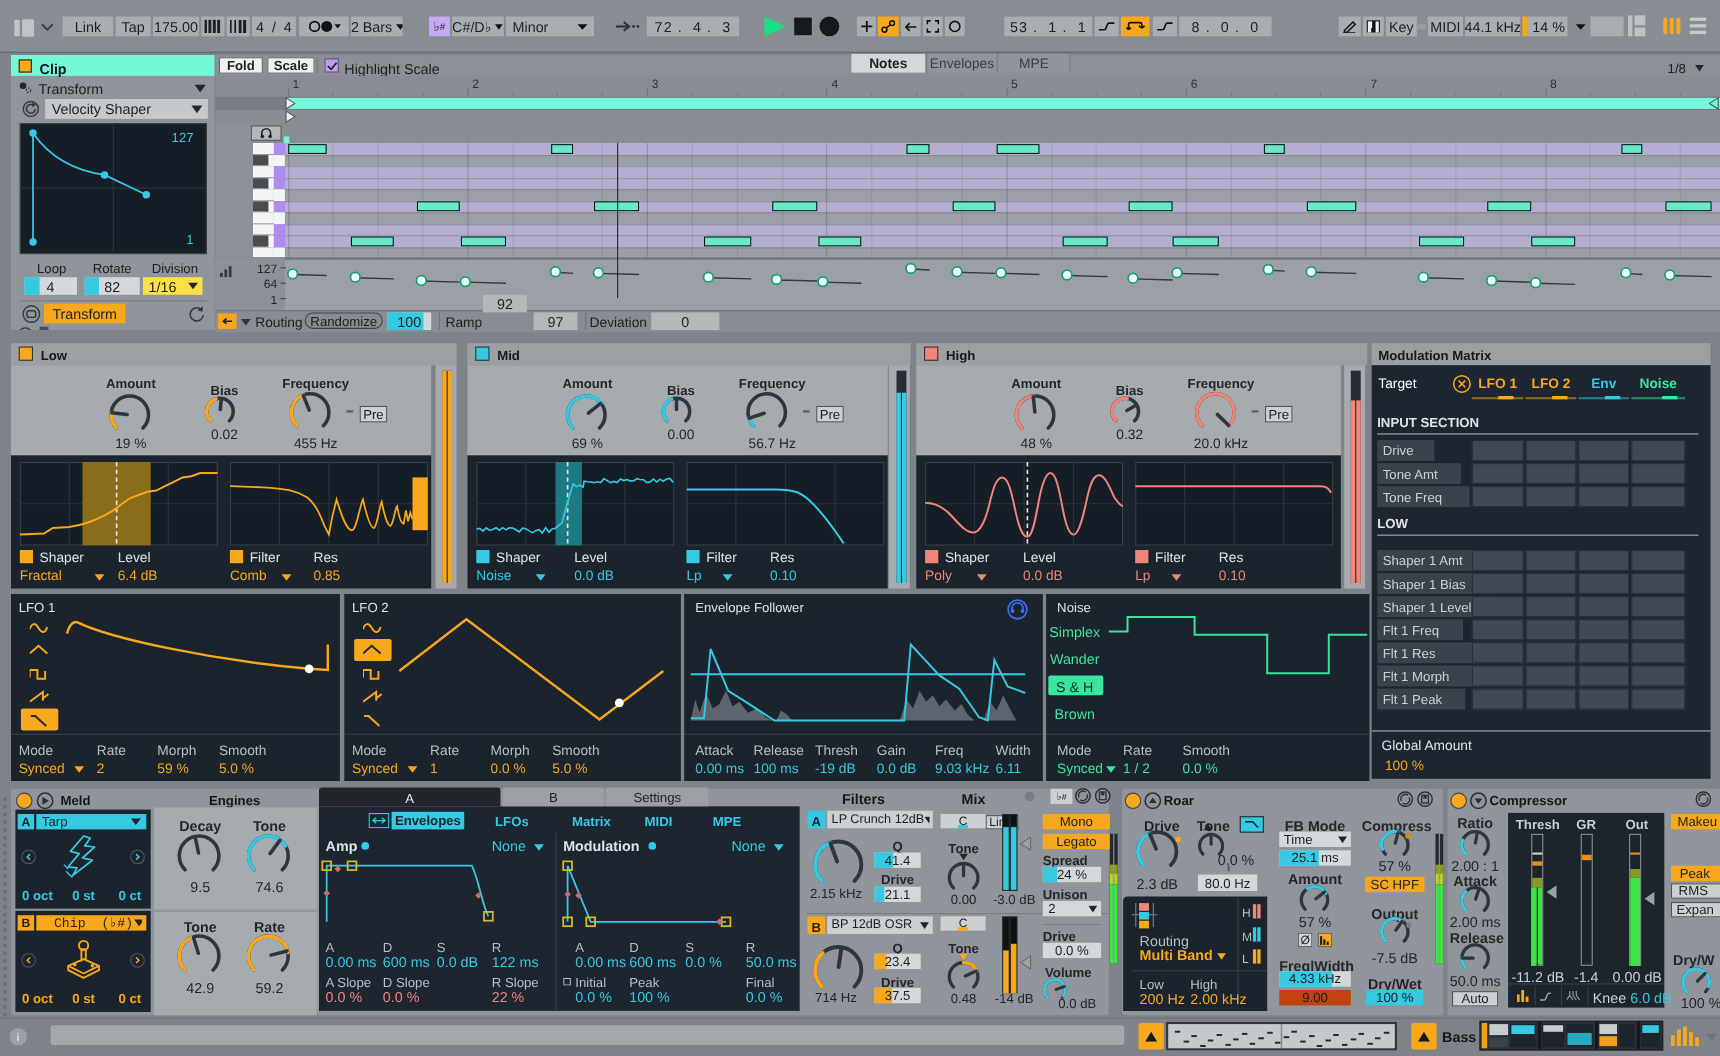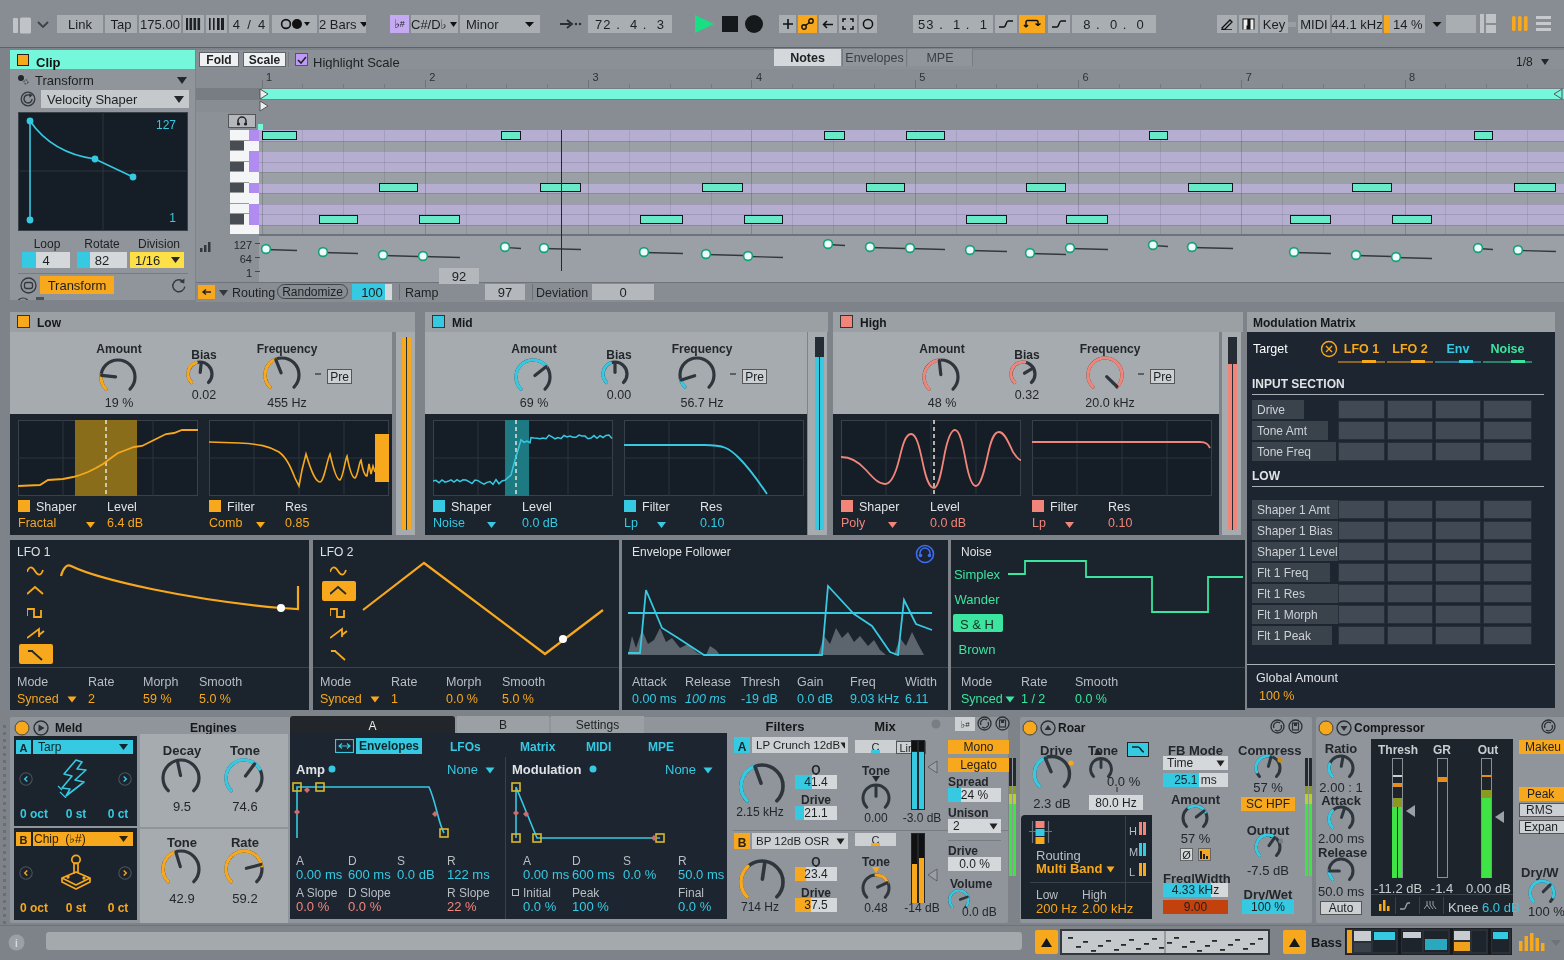--- a/index.html
+++ b/index.html
@@ -847,21 +847,21 @@
       <path d="M84 115 L88 106 L94 110 L98 115 Z"></path>
       <path d="M196 115 L202 96 L208 104 L214 88 L220 98 L226 92 L232 102 L238 96 L246 106 L252 100 L258 110 L264 115 Z"></path>
       <path d="M272 115 L278 98 L284 106 L290 92 L296 104 L302 115 Z"></path>
     </g>
     <line x1="6" y1="73" x2="310" y2="73" stroke="#36c9e2" stroke-width="1.8"></line>
     <polyline points="6,113 18,113 24,50 40,88 56,98 82,115 84,115 200,115 206,46 232,74 250,86 268,112 276,115 282,60 294,84 310,90" fill="none" stroke="#36c9e2" stroke-width="1.8"></polyline>
   </svg>
 <div style="position:absolute;left:632px;top:676px;font-size:12.5px;color:#b9bec3;font-weight:400;white-space:nowrap;line-height:1;">Attack</div>
 <div style="position:absolute;left:632px;top:693px;font-size:12.5px;color:#36c9e2;font-weight:400;white-space:nowrap;line-height:1;">0.00 ms</div>
 <div style="position:absolute;left:685px;top:676px;font-size:12.5px;color:#b9bec3;font-weight:400;white-space:nowrap;line-height:1;">Release</div>
-<div style="position:absolute;left:685px;top:693px;font-size:12.5px;color:#36c9e2;font-weight:400;white-space:nowrap;line-height:1;font-style:italic;">100 ms</div>
+<div style="position:absolute;left:685px;top:693px;font-size:12.5px;color:#36c9e2;font-weight:400;white-space:nowrap;line-height:1;">100 ms</div>
 <div style="position:absolute;left:741px;top:676px;font-size:12.5px;color:#b9bec3;font-weight:400;white-space:nowrap;line-height:1;">Thresh</div>
 <div style="position:absolute;left:741px;top:693px;font-size:12.5px;color:#36c9e2;font-weight:400;white-space:nowrap;line-height:1;">-19 dB</div>
 <div style="position:absolute;left:797px;top:676px;font-size:12.5px;color:#b9bec3;font-weight:400;white-space:nowrap;line-height:1;">Gain</div>
 <div style="position:absolute;left:797px;top:693px;font-size:12.5px;color:#36c9e2;font-weight:400;white-space:nowrap;line-height:1;">0.0 dB</div>
 <div style="position:absolute;left:850px;top:676px;font-size:12.5px;color:#b9bec3;font-weight:400;white-space:nowrap;line-height:1;">Freq</div>
 <div style="position:absolute;left:850px;top:693px;font-size:12.5px;color:#36c9e2;font-weight:400;white-space:nowrap;line-height:1;">9.03 kHz</div>
 <div style="position:absolute;left:905px;top:676px;font-size:12.5px;color:#b9bec3;font-weight:400;white-space:nowrap;line-height:1;">Width</div>
 <div style="position:absolute;left:905px;top:693px;font-size:12.5px;color:#36c9e2;font-weight:400;white-space:nowrap;line-height:1;">6.11</div>
 <div style="position:absolute;left:951px;top:540px;width:294px;height:170px;background:#1b232c;"></div>
 <div style="position:absolute;left:951px;top:667px;width:294px;height:1px;background:#39414a;"></div>
@@ -941,21 +941,21 @@
 <svg style="position:absolute;left:56px;top:758px;" width="38" height="40" viewBox="0 0 38 40">
     <path d="M20 2 L8 16 L16 18 L6 30 L14 31 L10 38 L28 24 L19 22 L30 12 L21 11 L26 4 Z" fill="none" stroke="#36c9e2" stroke-width="1.6" stroke-linejoin="round"></path>
     <path d="M4 34 L10 40 M2 28 L6 32" stroke="#36c9e2" stroke-width="1.2"></path>
   </svg>
 <div style="position:absolute;left:14px;top:808px;width:40px;text-align:center;font-size:12px;color:#36c9e2;font-weight:700;white-space:nowrap;line-height:1;">0 oct</div>
 <div style="position:absolute;left:58px;top:808px;width:36px;text-align:center;font-size:12px;color:#36c9e2;font-weight:700;white-space:nowrap;line-height:1;">0 st</div>
 <div style="position:absolute;left:100px;top:808px;width:36px;text-align:center;font-size:12px;color:#36c9e2;font-weight:700;white-space:nowrap;line-height:1;">0 ct</div>
 <div style="position:absolute;left:14px;top:828px;width:123px;height:92px;background:#1b232c;"></div>
 <div style="position:absolute;left:16px;top:832px;width:15px;height:14px;background:#f7a81d;"></div>
 <div style="position:absolute;left:16px;top:835px;width:15px;text-align:center;font-size:11px;color:#2b2209;font-weight:700;white-space:nowrap;line-height:1;">B</div>
-<div class="bx" style="left:33px;top:832px;width:100px;height:14px;background:#f7a81d;color:#2b2209;font-size:12px;padding-left:1px;justify-content:space-between;">Chip&nbsp;&nbsp;(♭#)<svg width="11" height="8" style="margin-right:4px">
+<div class="bx" style="left:33px;top:832px;width:100px;height:14px;background:#f7a81d;color:#2b2209;font-size:12px;padding-left:16px;justify-content:space-between;font-family:Liberation Mono, monospace;">Chip&nbsp;&nbsp;(♭#)<svg width="11" height="8" style="margin-right:4px">
       <path d="M1 1 L10 1 L5.5 7 Z" fill="#2b2209"></path>
     </svg></div>
 <svg style="position:absolute;left:19px;top:866px;" width="14" height="14" viewBox="0 0 14 14">
     <circle cx="7" cy="7" r="6.2" fill="none" stroke="#49525b" stroke-width="1.1"></circle>
     <path d="M8.3 4.5 L5.7 7 L8.3 9.5" fill="none" stroke="#f7a81d" stroke-width="1.4"></path>
   </svg>
 <svg style="position:absolute;left:118px;top:866px;" width="14" height="14" viewBox="0 0 14 14">
     <circle cx="7" cy="7" r="6.2" fill="none" stroke="#49525b" stroke-width="1.1"></circle>
     <path d="M5.7 4.5 L8.3 7 L5.7 9.5" fill="none" stroke="#f7a81d" stroke-width="1.4"></path>
   </svg>

